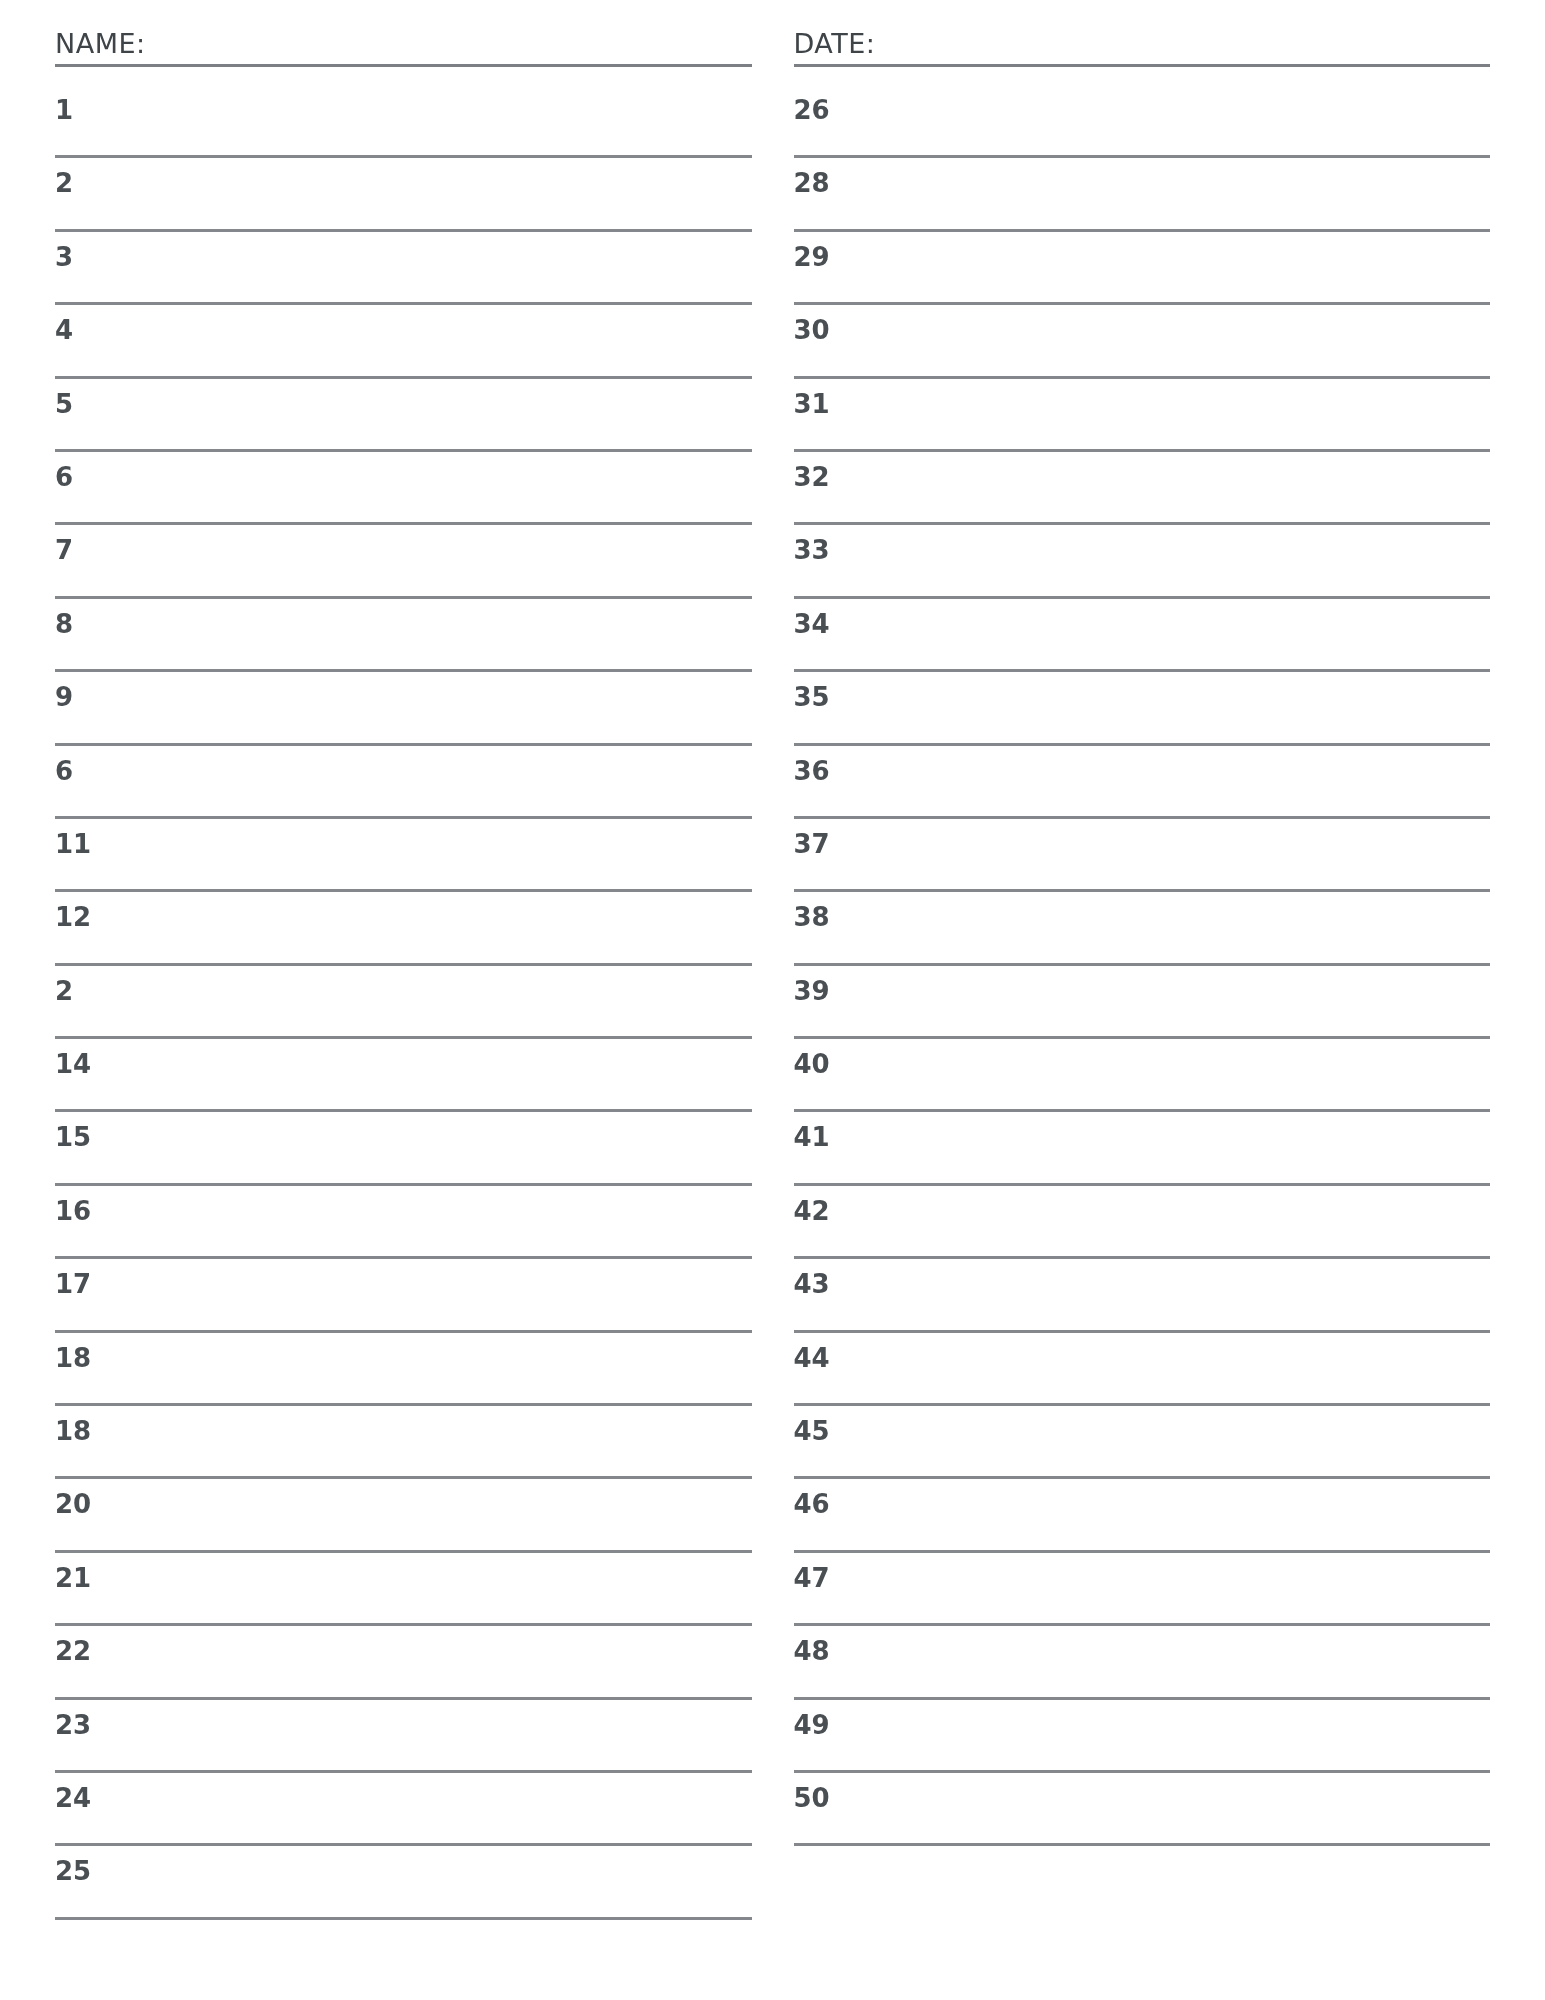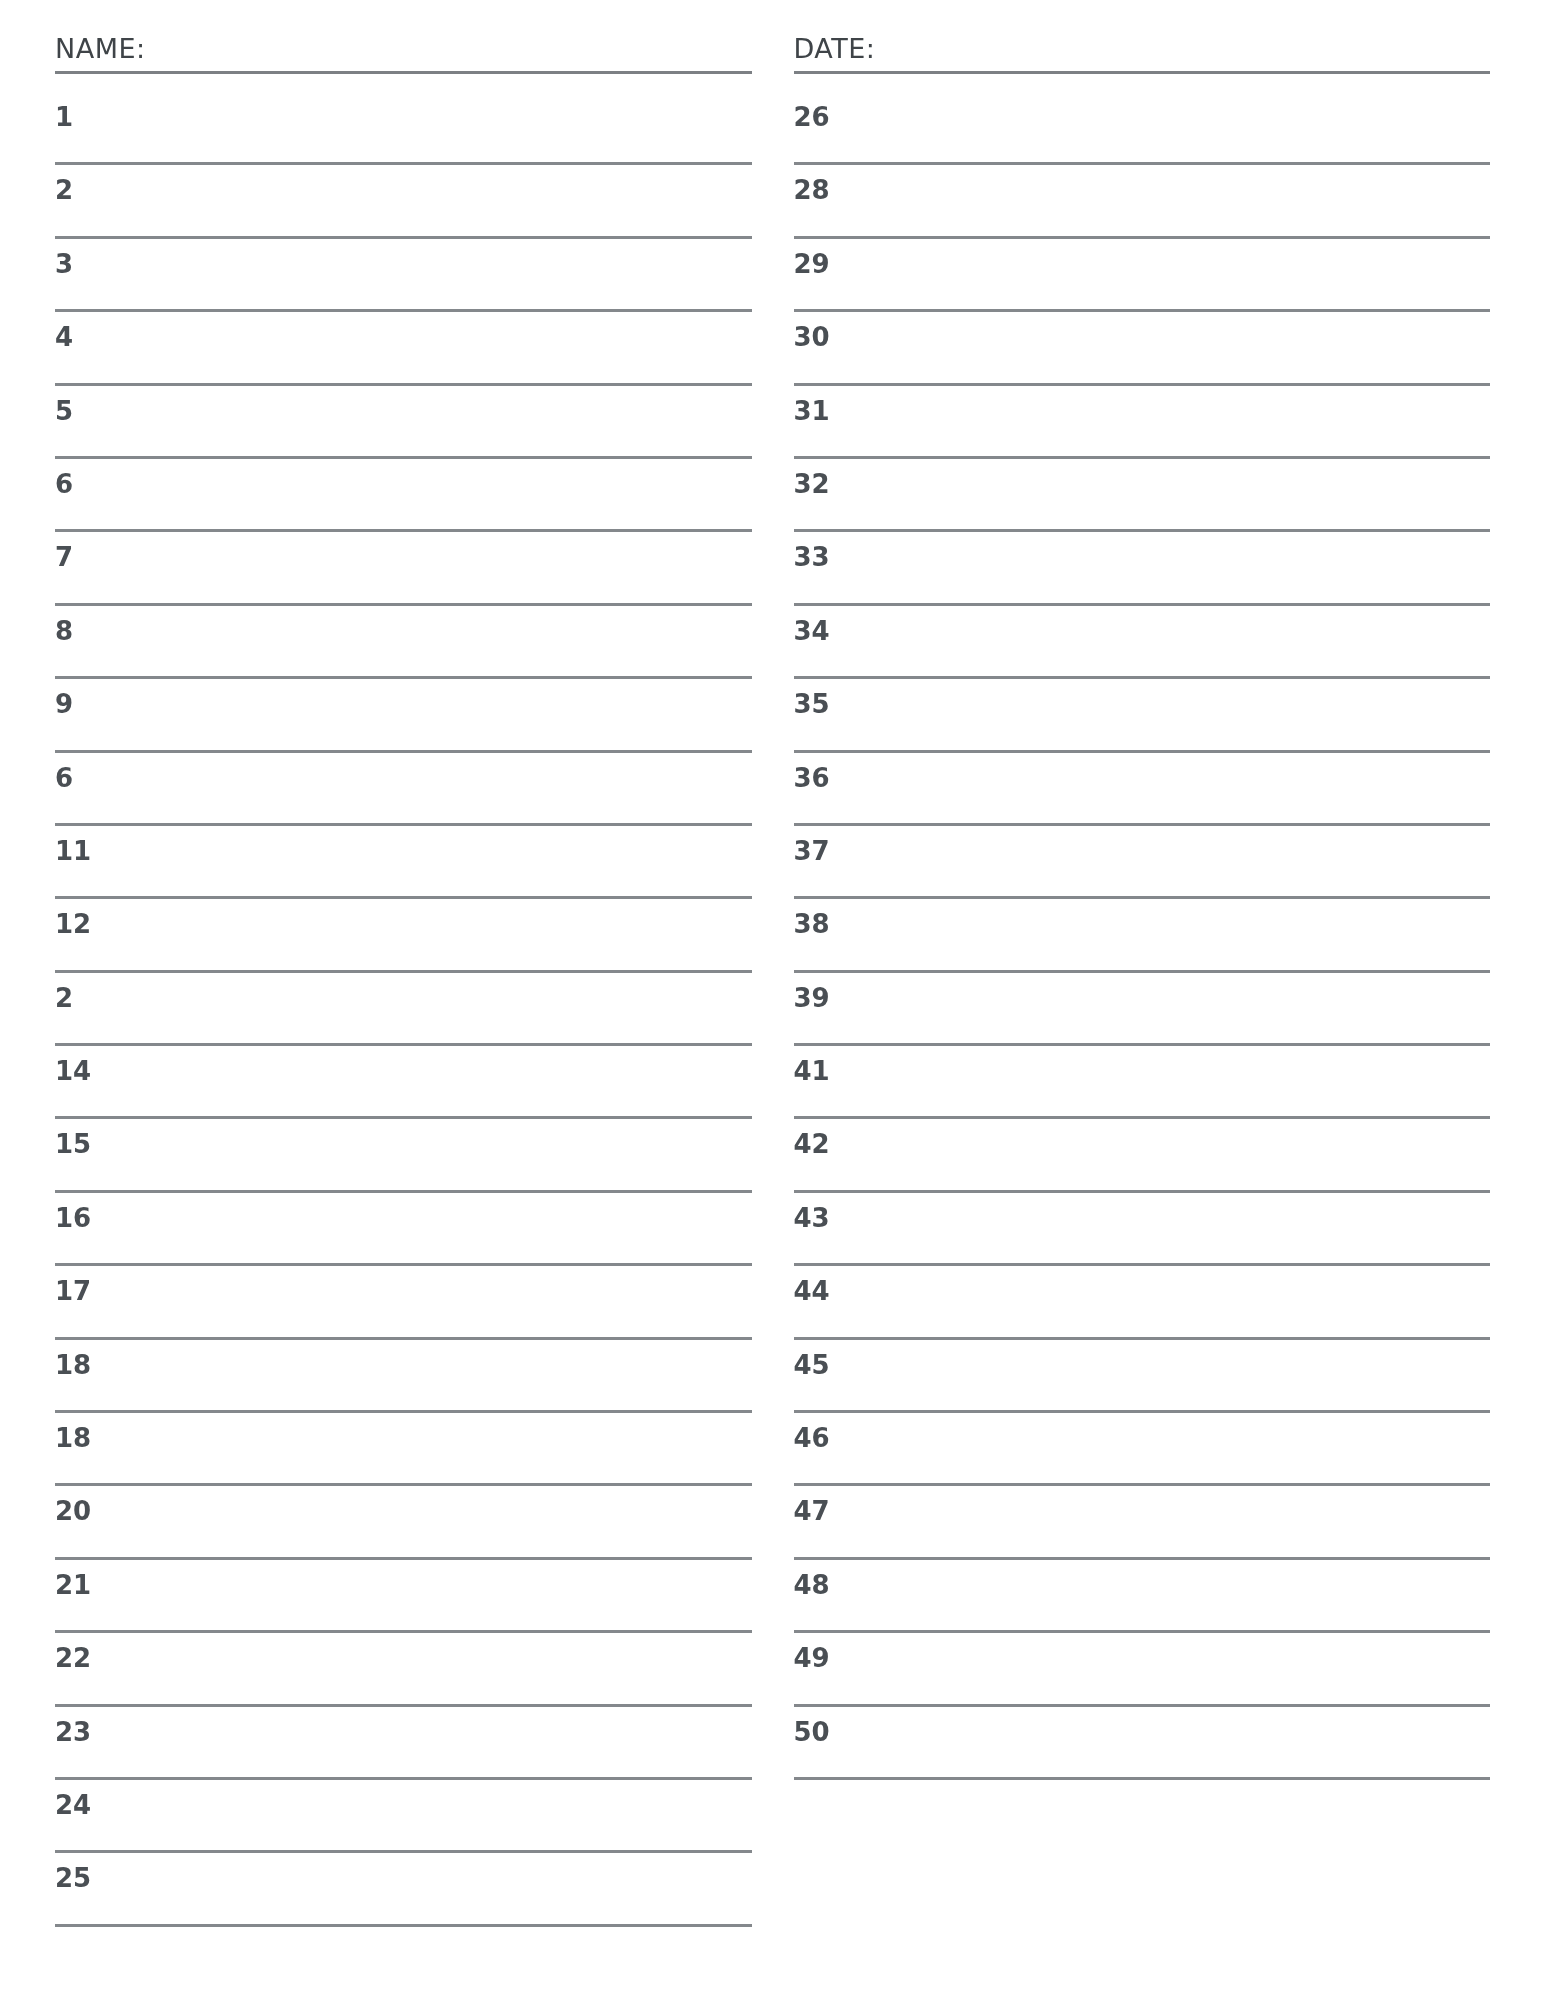--- a/index.html
+++ b/index.html
@@ -24,23 +24,22 @@
 
   
   .header {
     display: flex;
     gap: 42px;
     margin-bottom: 18px;
   }
   .header-field {
     flex: 1 1 0;
     display: flex;
-    align-items: flex-end;
+    align-items: flex-start;
     border-bottom: 3px solid #7c8084;
-    padding-bottom: 7px;
     min-height: 36px;
   }
   .header-label {
     font-size: 27px;
     font-weight: 400;
     letter-spacing: 0.5px;
     color: #3f4448;
     white-space: nowrap;
   }
   .header-value {
@@ -251,20 +250,24 @@
         </div>
       <div class="line-row">
           <span class="line-num">38</span>
           <span class="line-value"></span>
         </div>
       <div class="line-row">
           <span class="line-num">39</span>
           <span class="line-value"></span>
         </div>
       <div class="line-row">
+          <span class="line-num">40</span>
+          <span class="line-value"></span>
+        </div>
+      <div class="line-row">
           <span class="line-num">41</span>
           <span class="line-value"></span>
         </div>
       <div class="line-row">
           <span class="line-num">42</span>
           <span class="line-value"></span>
         </div>
       <div class="line-row">
           <span class="line-num">43</span>
           <span class="line-value"></span>

